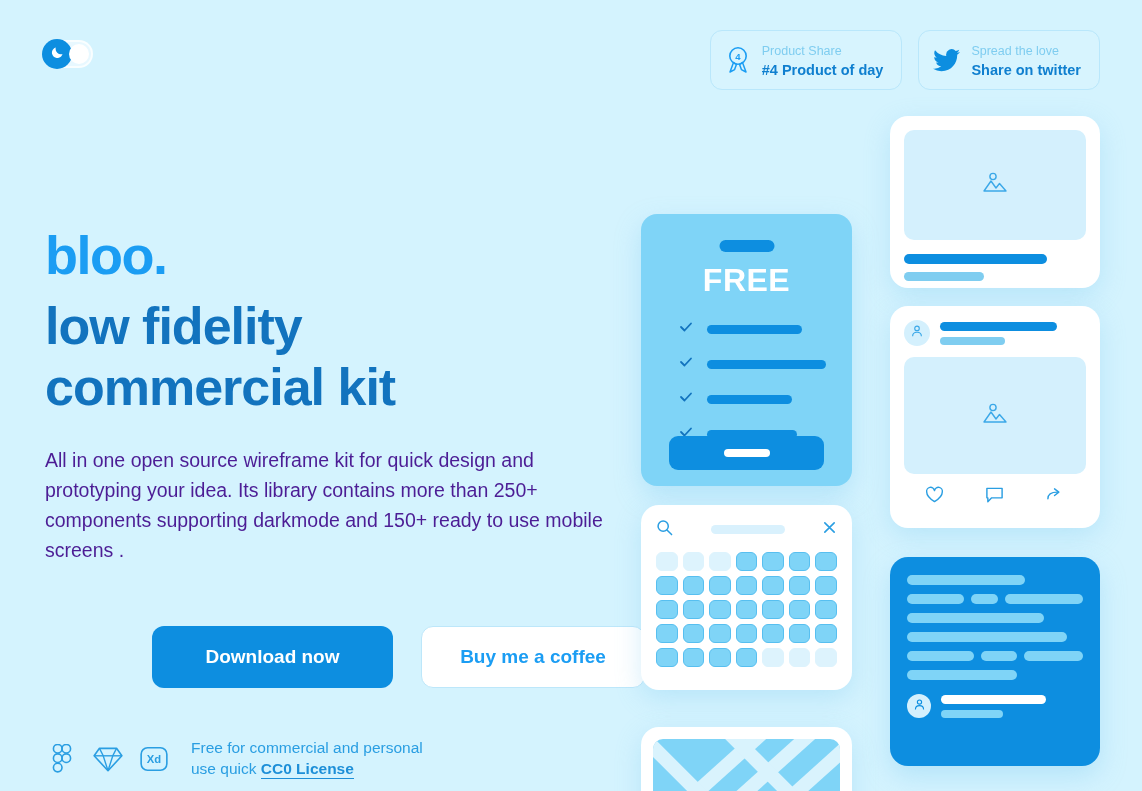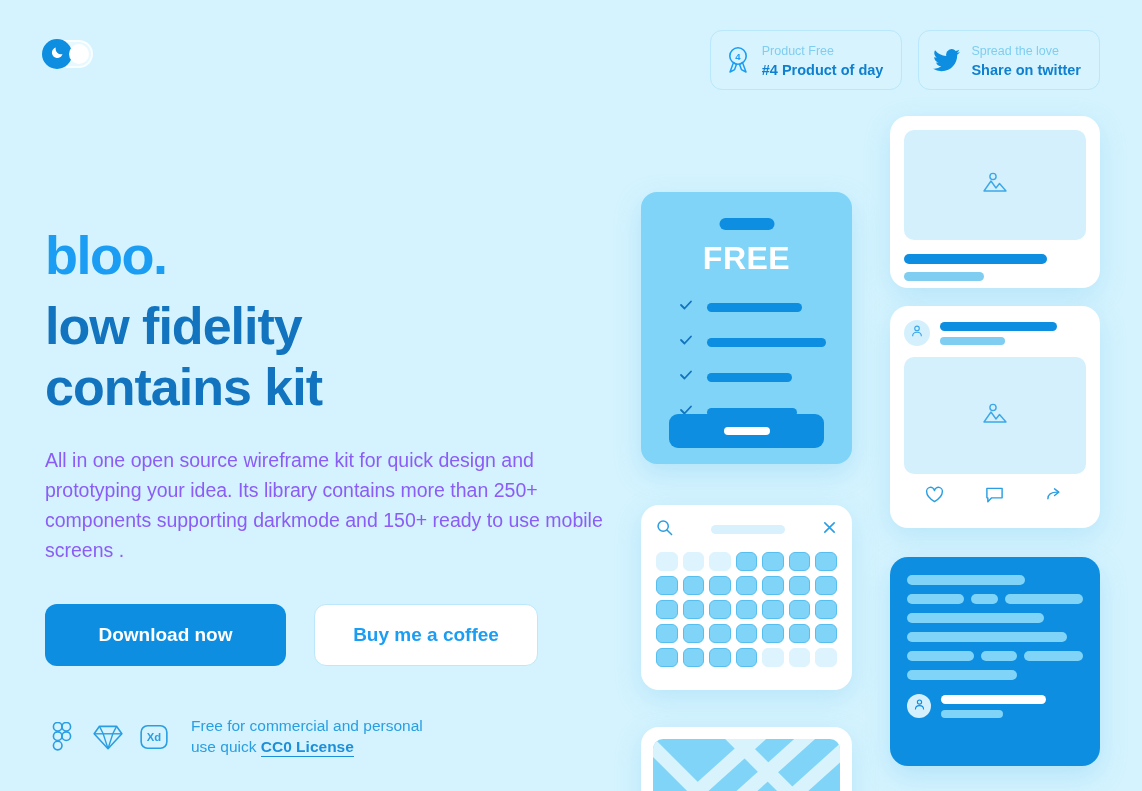--- a/index.html
+++ b/index.html
@@ -107,28 +107,29 @@
     font-size: 52px;
     font-weight: bold;
     color: #1273be;
     line-height: 1.18;
     letter-spacing: -1px;
     margin-bottom: 26px;
   }
   .subtext {
     font-size: 19.5px;
     line-height: 1.55;
-    color: #8b5cf6;
+    color: #4c1d95;
     width: 575px;
   }
 
   .cta-row {
-    margin-top: 38px;
+    margin-top: 60px;
     display: flex;
     gap: 28px;
+    justify-content: flex-end;
   }
   .btn {
     border-radius: 12px;
     font-size: 19px;
     font-weight: bold;
     display: flex;
     align-items: center;
     justify-content: center;
     height: 62px;
     cursor: pointer;
@@ -175,21 +176,21 @@
     border-radius: 18px;
   }
   .card-white {
     background: #ffffff;
     box-shadow: 0 8px 26px rgba(120, 200, 240, .30);
   }
 
   
   .card-free {
     left: 21px;
-    top: 192px;
+    top: 214px;
     width: 211px;
     height: 272px;
     background: #7fd4f7;
     border-radius: 16px;
     box-shadow: 0 10px 26px rgba(120,200,240,.35);
   }
   .free-pill {
     position: absolute;
     top: 26px; left: 50%;
     transform: translateX(-50%);
@@ -355,21 +356,21 @@
     <div class="badge">
       <span class="badge-icon">
         <svg width="26" height="30" viewBox="0 0 26 30">
           <circle cx="13" cy="11" r="8.2" fill="none" stroke="#1b9df3" stroke-width="1.6"></circle>
           <path d="M8.5 17.5 L5 27 L9.6 24.6 L11.4 19.4 Z" fill="none" stroke="#1b9df3" stroke-width="1.5" stroke-linejoin="round"></path>
           <path d="M17.5 17.5 L21 27 L16.4 24.6 L14.6 19.4 Z" fill="none" stroke="#1b9df3" stroke-width="1.5" stroke-linejoin="round"></path>
           <text x="13" y="15.2" text-anchor="middle" font-family="Liberation Sans, sans-serif" font-size="9.5" font-weight="bold" fill="#1b9df3">4</text>
         </svg>
       </span>
       <span class="badge-text">
-        <span class="badge-top">Product Free</span><br>
+        <span class="badge-top">Product Share</span><br>
         <span class="badge-bottom">#4 Product of day</span>
       </span>
     </div>
 
     <div class="badge">
       <span class="badge-icon">
         <svg width="27" height="23" viewBox="0 0 24 20">
           <path d="M24 2.4a9.6 9.6 0 0 1-2.8.8A4.9 4.9 0 0 0 23.3.4a9.8 9.8 0 0 1-3.1 1.2A4.9 4.9 0 0 0 11.8 6a13.9 13.9 0 0 1-10-5.1 4.9 4.9 0 0 0 1.5 6.5 4.8 4.8 0 0 1-2.2-.6v.1a4.9 4.9 0 0 0 3.9 4.8 4.9 4.9 0 0 1-2.2.1 4.9 4.9 0 0 0 4.6 3.4A9.9 9.9 0 0 1 0 17.3a13.9 13.9 0 0 0 7.5 2.2c9.1 0 14-7.5 14-14v-.7A9.9 9.9 0 0 0 24 2.4z" fill="#0d8ee0"></path>
         </svg>
       </span>
@@ -381,21 +382,21 @@
 
   </div>
 </div>
 
 <div class="hero">
 
   <div class="logo">bloo.</div>
 
   <div class="headline">
     <span>low fidelity</span><br>
-    <span>contains kit</span>
+    <span>commercial kit</span>
   </div>
 
   <div class="subtext">All in one open source wireframe kit for quick design and prototyping your idea. Its library contains more than 250+ components supporting darkmode and 150+ ready to use mobile screens .</div>
 
   <div class="cta-row">
     <button class="btn btn-primary">Download now</button>
     <button class="btn btn-secondary">Buy me a coffee</button>
   </div>
 
   <div class="license-row">

